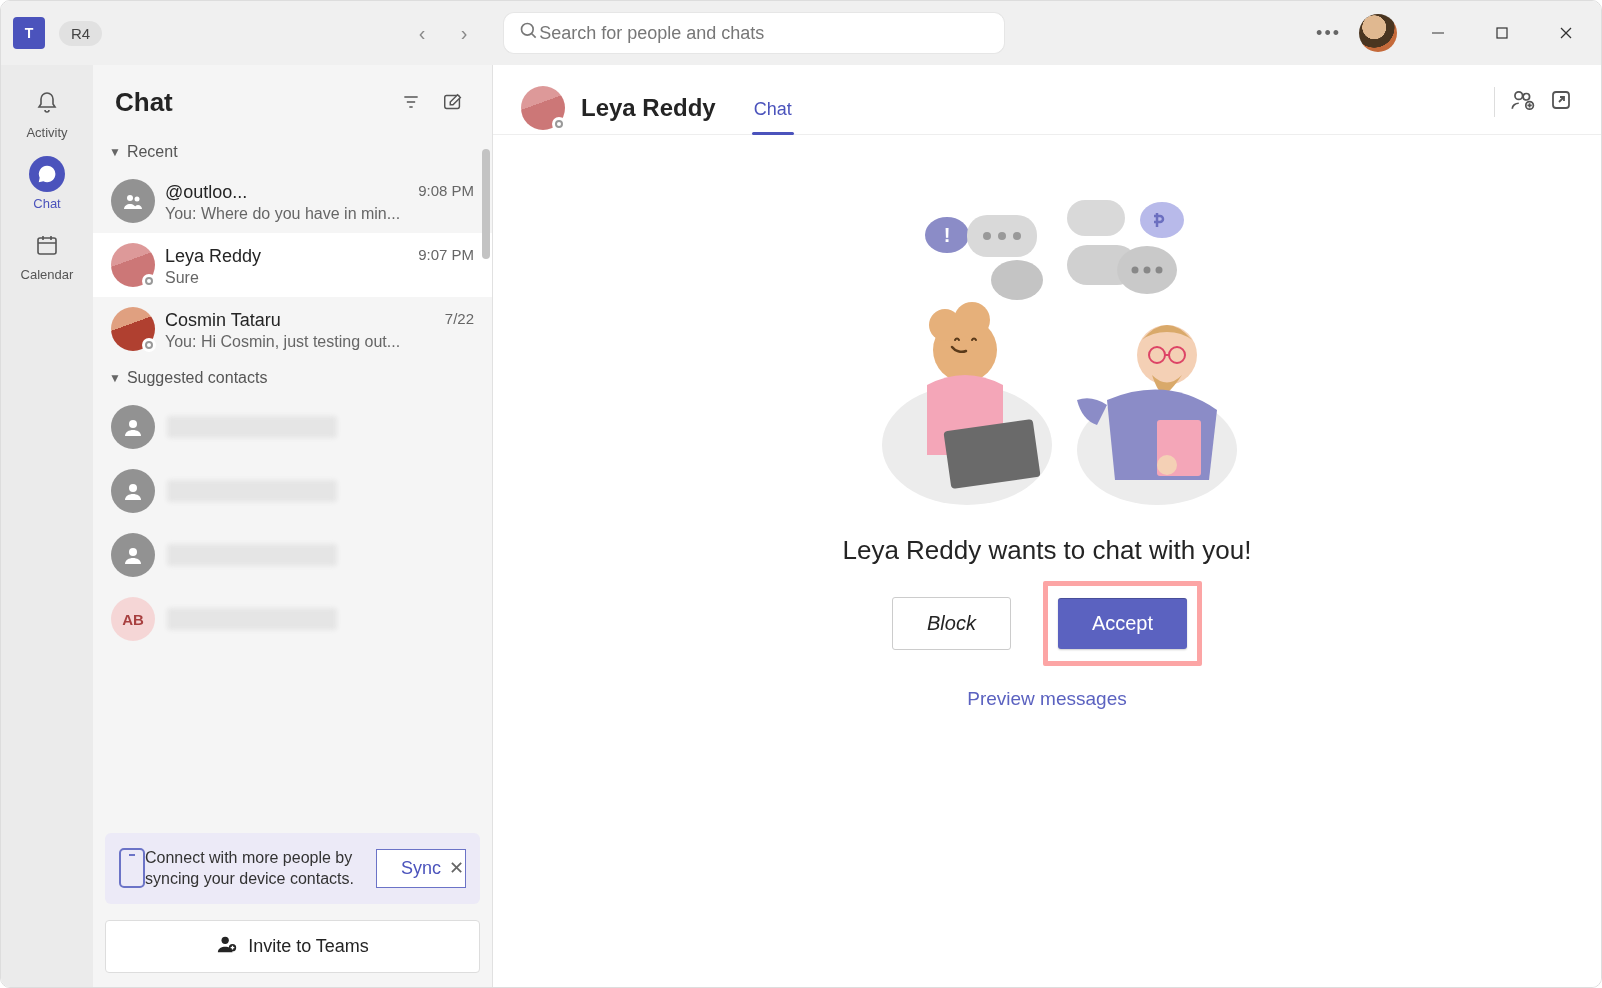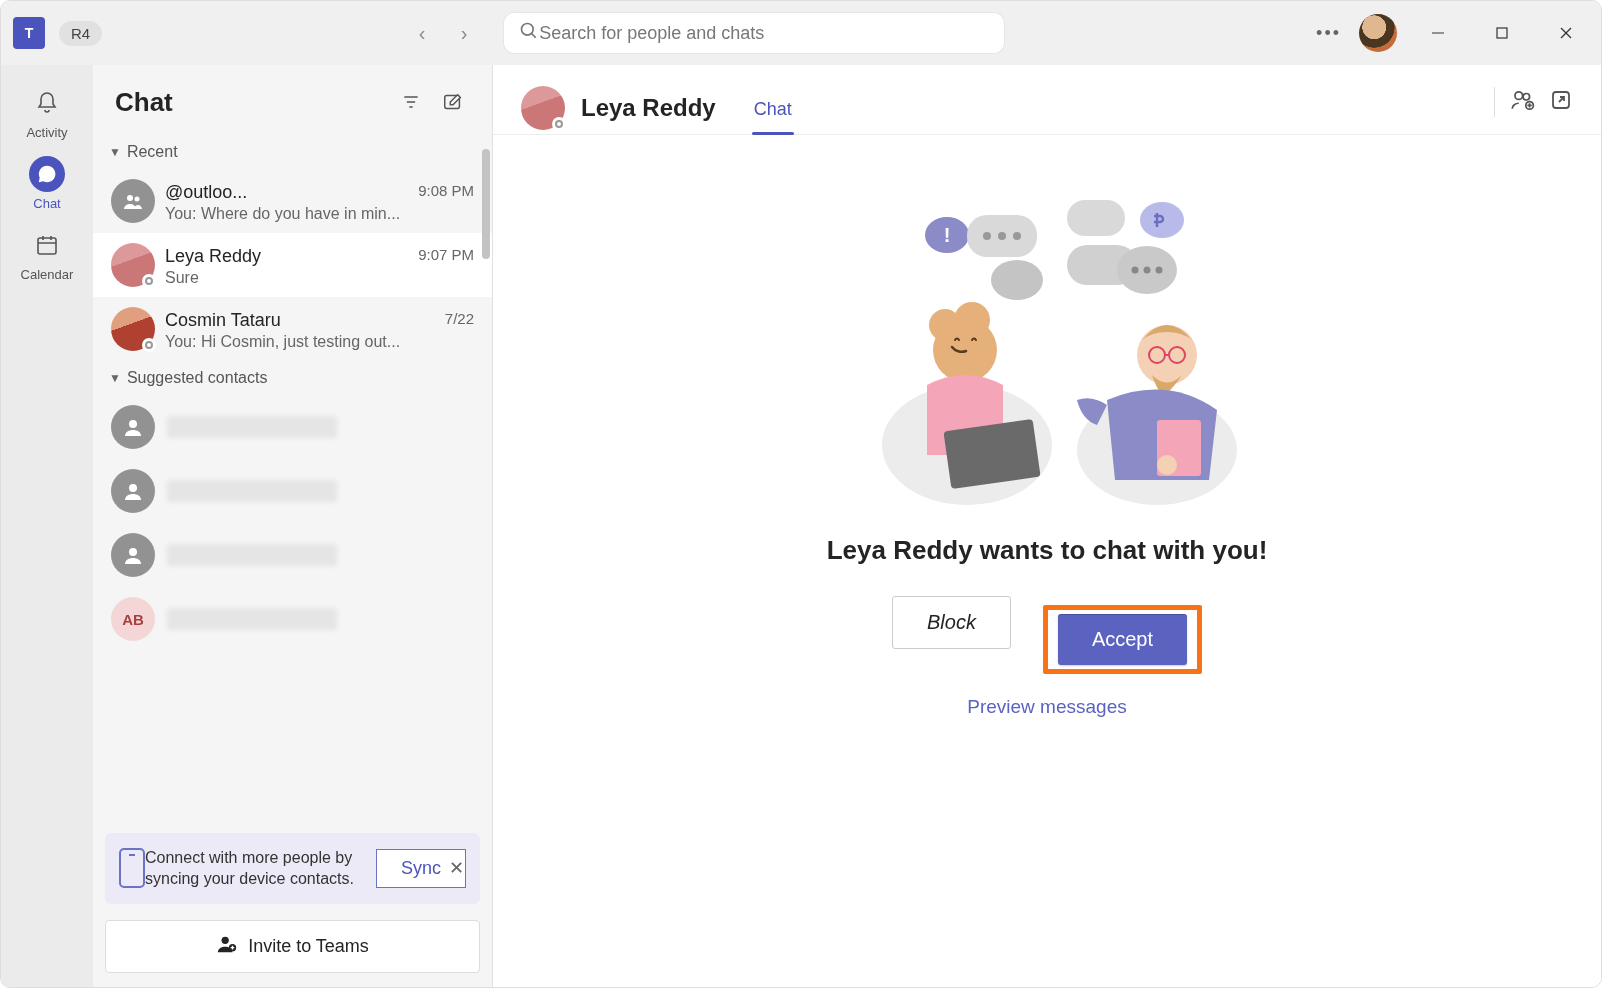--- a/index.html
+++ b/index.html
@@ -68,25 +68,25 @@
 .mh-avatar { width: 44px; height: 44px; border-radius:50%; background: linear-gradient(160deg,#d99 0 40%,#c77 40% 100%); flex-shrink:0; position:relative; }
 .mh-name { font-size: 24px; font-weight: 700; color: #242424; }
 .mh-tabs { display:flex; margin-left: 12px; }
 .mh-tab { padding: 18px 10px 14px; font-size: 18px; color: #555; position:relative; cursor:pointer; }
 .mh-tab.active { color: #4b53bc; }
 .mh-tab.active::after { content:''; position:absolute; left:8px; right:8px; bottom:-1px; height:3px; background:#4b53bc; border-radius:2px; }
 .mh-right { margin-left:auto; display:flex; align-items:center; gap:14px; color:#555; padding-bottom:12px; }
 .mh-divider { width:1px; height:30px; background:#ddd; }
 .main-body { flex:1; display:flex; flex-direction:column; align-items:center; justify-content:flex-start; padding-top: 50px; }
 .illustration { width: 380px; height: 320px; position:relative; margin-bottom: 30px; }
-.invite-title { font-size: 26px; font-weight: 700; color: #242424; margin-bottom: 4px; }
+.invite-title { font-size: 26px; font-weight: 400; color: #242424; margin-bottom: 15px; }
 .invite-desc { font-size: 20px; color: #444; text-align:center; max-width: 760px; line-height:1.5; margin-bottom: 30px; }
 .btn-row { display:flex; gap: 32px; align-items:center; }
 .btn-block { padding: 14px 34px; background:#fff; border:1px solid #ccc; font-size:20px; color:#242424; border-radius:3px; cursor:pointer;font-style:italic; }
-.accept-wrap { border: 5px solid #f97316; padding: 4px 10px; border-radius:2px;margin-top:35px; }
+.accept-wrap { border: 5px solid #fca5a5; padding: 12px 10px; border-radius:2px; }
 .btn-accept { padding: 14px 34px; background:#5b62c0; border:none; color:#fff; font-size:20px; border-radius:3px; cursor:pointer; box-shadow: 0 1px 0 rgba(0,0,0,.2) inset, 0 1px 2px rgba(0,0,0,.2); }
 .preview-link { margin-top: 22px; color:#5b62c0; font-size:19px; cursor:pointer; }
 </style>
 </head>
 <body>
 
 <div class="titlebar">
   <div class="app-logo">T</div>
   <div class="org-pill">R4</div>
   <div class="nav-arrows">

